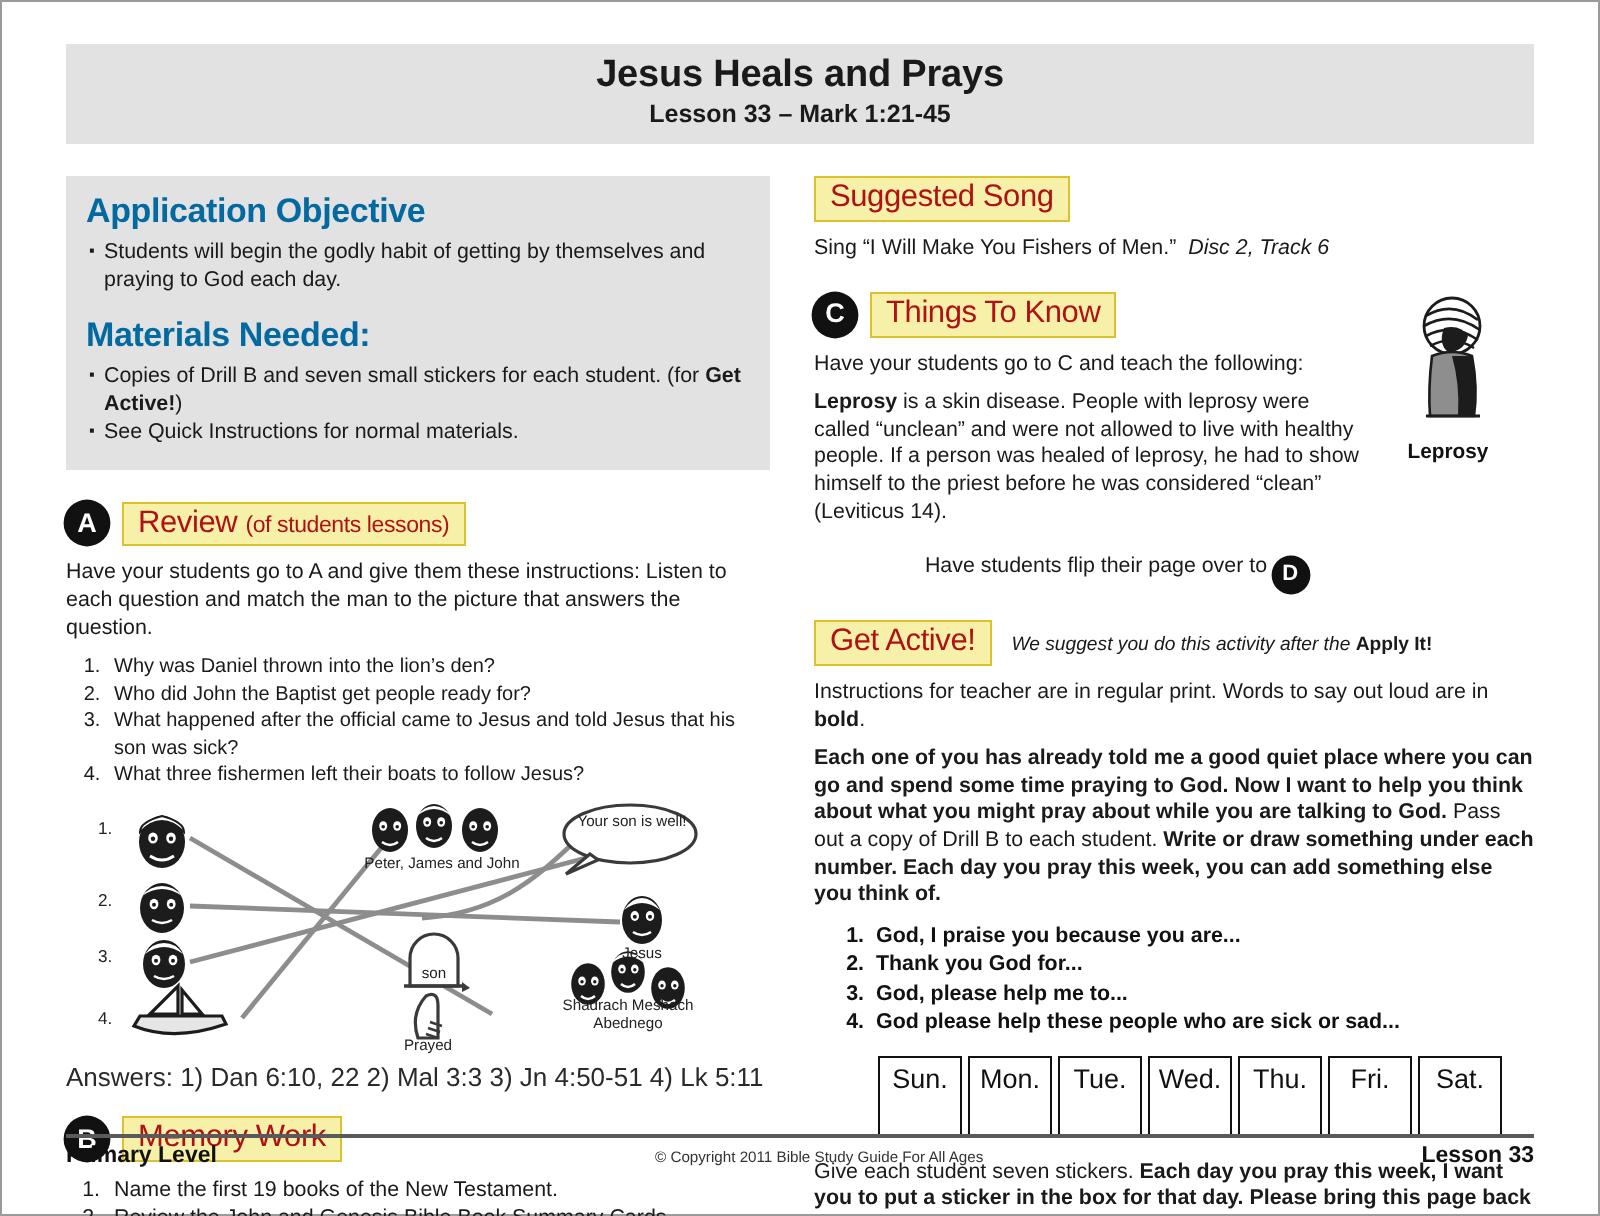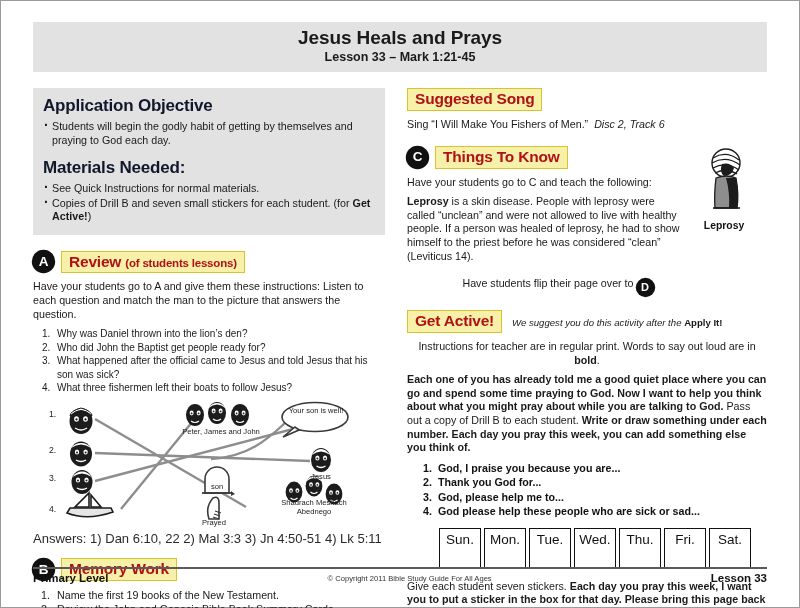--- a/index.html
+++ b/index.html
@@ -62,21 +62,21 @@
   
   .gray-box {
     background: #e2e2e2;
     padding: 8px 10px 10px 10px;
     box-sizing: border-box;
   }
   .gray-box h2 {
     margin: 0 0 4px 0;
     font-size: 17px;
     font-weight: bold;
-    color: #0f172a;
+    color: #0369a1;
     letter-spacing: -0.2px;
   }
   .gray-box h2.second { margin-top: 11px; }
   .bullets { margin: 0; padding: 0; list-style: none; }
   .bullets li {
     font-size: 10.7px;
     line-height: 13.5px;
     color: #1a1a1a;
     padding-left: 9px;
     position: relative;
@@ -116,21 +116,21 @@
     font-size: 11px;
     display: inline-flex;
     vertical-align: -4px;
     margin-left: 3px;
   }
   .hl {
     display: inline-block;
     background: #f7f0a8;
     border: 1.4px solid #d9c22b;
     color: #b01116;
-    font-weight: bold;
+    font-weight: normal;
     padding: 1px 7px 2px 7px;
     font-size: 15.5px;
     letter-spacing: -0.2px;
     line-height: 1.15;
   }
   .hl .small {
     font-size: 11.5px;
   }
 
   
@@ -294,22 +294,22 @@
 
   <div class="col-left">
 
     <div class="gray-box">
       <h2>Application Objective</h2>
       <ul class="bullets">
         <li>Students will begin the godly habit of getting by themselves and praying to God each day.</li>
       </ul>
       <h2 class="second">Materials Needed:</h2>
       <ul class="bullets">
+        <li>Copies of Drill B and seven small stickers for each student. (for <b>Get Active!</b>)</li>
         <li>See Quick Instructions for normal materials.</li>
-        <li>Copies of Drill B and seven small stickers for each student. (for <b>Get Active!</b>)</li>
       </ul>
     </div>
 
     <div style="margin-top:16px;">
       <div class="sec-head">
         <span class="letter-badge">A</span>
         <span class="hl"><span>Review</span> <span class="small">(of students lessons)</span></span>
       </div>
       <p class="body">Have your students go to A and give them these instructions: Listen to each question and match the man to the picture that answers the question.</p>
       <ol class="qlist">
@@ -524,21 +524,21 @@
       <div class="flip-line">
         <span>Have students flip their page over to</span><span class="letter-badge inline">D</span>
       </div>
     </div>
 
     <div style="margin-top:14px;">
       <div class="ga-head">
         <span class="hl">Get Active!</span>
         <span class="ga-note">We suggest you do this activity after the <b>Apply It!</b></span>
       </div>
-      <p class="body" style="margin-top:7px;text-align:center;">Instructions for teacher are in regular print. Words to say out loud are in <b>bold</b>.</p>
+      <p class="body" style="margin-top:7px;">Instructions for teacher are in regular print. Words to say out loud are in <b>bold</b>.</p>
       <p class="body"><b>Each one of you has already told me a good quiet place where you can go and spend some time praying to God. Now I want to help you think about what you might pray about while you are talking to God.</b> Pass out a copy of Drill B to each student. <b>Write or draw something under each number. Each day you pray this week, you can add something else you think of.</b></p>
       <ol class="pray">
         <li>God, I praise you because you are...</li>
         <li>Thank you God for...</li>
         <li>God, please help me to...</li>
         <li>God please help these people who are sick or sad...</li>
       </ol>
 
       <div class="days">
         <div class="day-box">Sun.</div>

